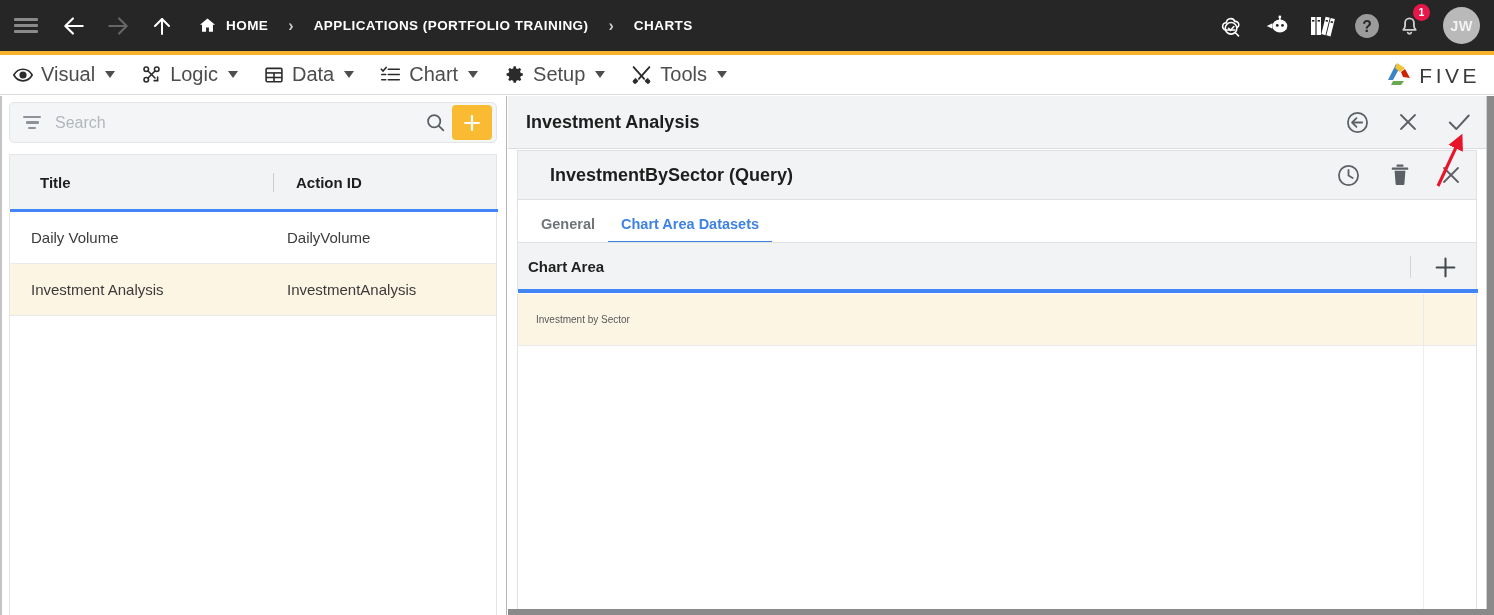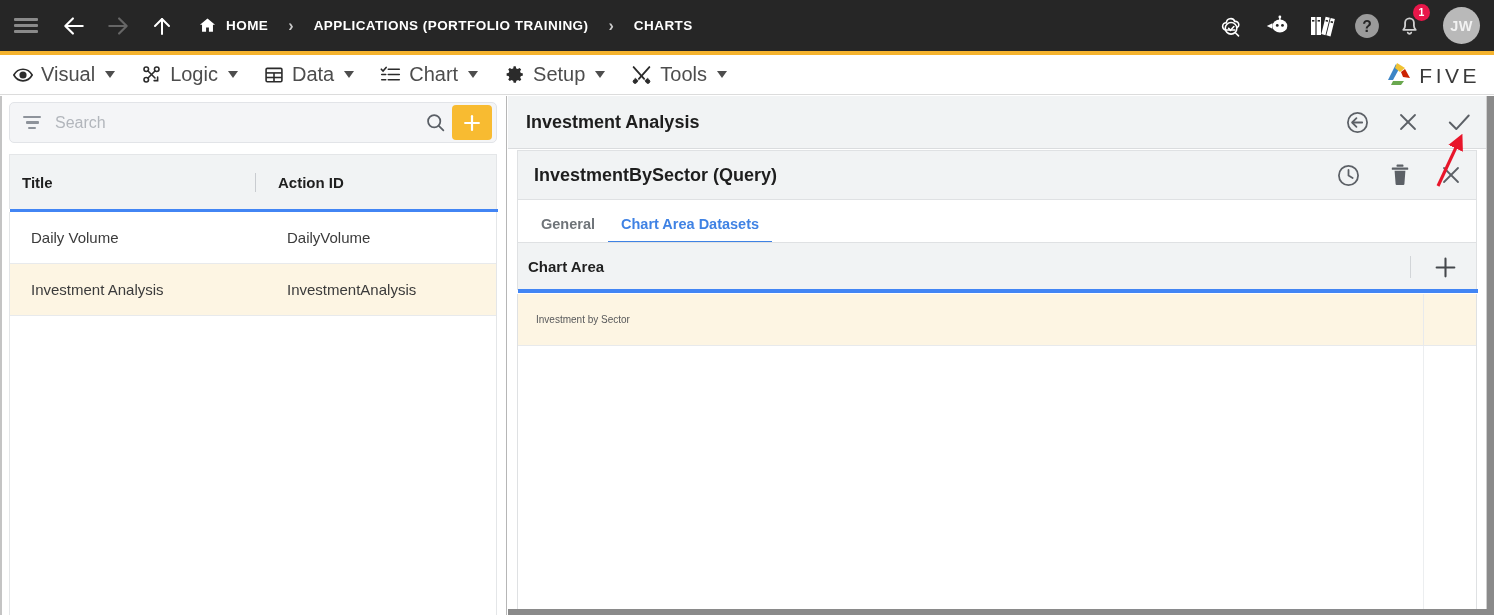--- a/index.html
+++ b/index.html
@@ -121,21 +121,21 @@
     background: #f1f3f4; border: 1px solid #e4e6e8; border-bottom: none;
     display: flex; align-items: center;
   }
   .tbl-head::after {
     content:""; position: absolute; left: 0; bottom: -3px; width: 488px; height: 3px;
     background: #4285f4;
   }
   .th {
     font-size: 15px; font-weight: bold; color: #1f1f1f;
   }
-  .th-title { margin-left: 12px; width: 233px; }
+  .th-title { margin-left: 30px; width: 233px; }
   .th-divider { width: 1px; height: 19px; background: #c9ccd0; }
   .th-action { margin-left: 22px; }
 
   .tbl-body {
     position: absolute; top: 116px; left: 9px; width: 488px; height: 453px;
     border: 1px solid #e4e6e8; border-top: none; background: #ffffff;
   }
   .row {
     height: 52px; display: flex; align-items: center;
     border-bottom: 1px solid #e8eaec; cursor: pointer;
@@ -157,21 +157,21 @@
   }
   .panel-title {
     margin-left: 18px; font-size: 18px; font-weight: bold; color: #1e1e1e;
   }
   .hdr-actions { position:absolute; right: 14px; display: flex; align-items: center; gap: 26px; }
   .hdr-ico { color: #5c6066; cursor: pointer; display:flex; align-items:center; }
 
   .sub-header {
     position: absolute; top: 54px; left: 9px; width: 960px; height: 50px;
     background: #f1f3f4; border: 1px solid #dfe1e3;
-    display: flex; align-items: center;
+    display: flex; align-items: center; padding-left: 16px;
   }
   .sub-title { margin-left: 16px; font-size: 18px; font-weight: bold; color: #1e1e1e; }
   .sub-actions { position: absolute; right: 13px; display: flex; align-items: center; gap: 28px; }
 
   .tabs {
     position: absolute; top: 104px; left: 9px; width: 960px; height: 42px;
     background: #ffffff; border-left: 1px solid #dfe1e3; border-right: 1px solid #dfe1e3;
     display: flex; align-items: flex-end;
   }
   .tab {

